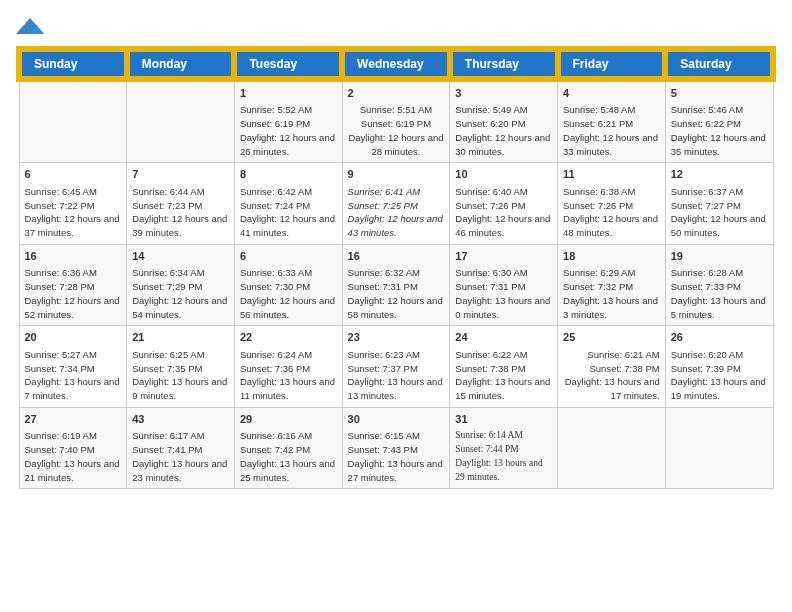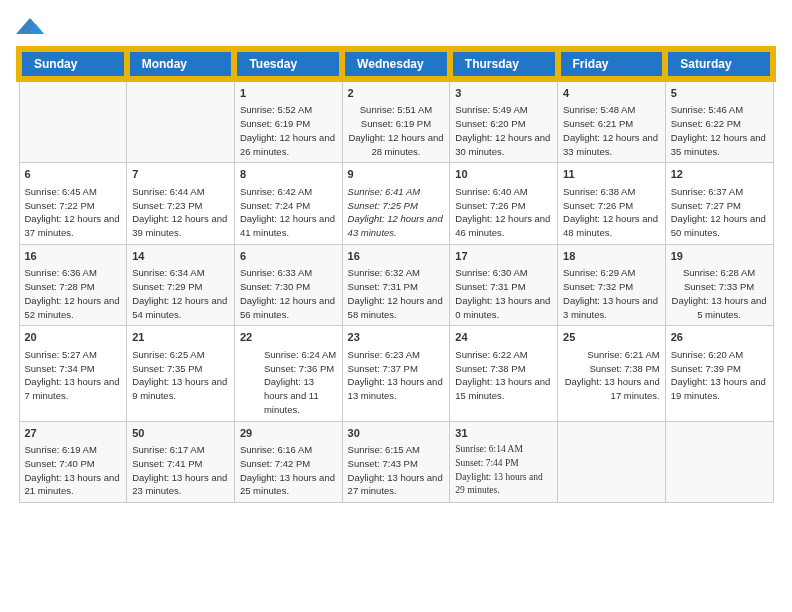--- a/index.html
+++ b/index.html
@@ -224,41 +224,41 @@
 Daylight: 13 hours and 0 minutes.</div>
         </td>
         <td>
           <span class="day-number">18</span>
           <div class="day-info" style="white-space: pre-line;">Sunrise: 6:29 AM
 Sunset: 7:32 PM
 Daylight: 13 hours and 3 minutes.</div>
         </td>
         <td>
           <span class="day-number">19</span>
-          <div class="day-info" style="white-space: pre-line; text-align: center;">Sunrise: 6:28 AM
+          <div class="day-info" style="white-space: pre-line;">Sunrise: 6:28 AM
 Sunset: 7:33 PM
 Daylight: 13 hours and 5 minutes.</div>
         </td>
       </tr>
       <tr>
         <td>
           <span class="day-number">20</span>
           <div class="day-info" style="white-space: pre-line;">Sunrise: 5:27 AM
 Sunset: 7:34 PM
 Daylight: 13 hours and 7 minutes.</div>
         </td>
         <td>
           <span class="day-number">21</span>
           <div class="day-info" style="white-space: pre-line;">Sunrise: 6:25 AM
 Sunset: 7:35 PM
 Daylight: 13 hours and 9 minutes.</div>
         </td>
         <td>
           <span class="day-number">22</span>
-          <div class="day-info" style="white-space: pre-line; margin-left: 24px;">Sunrise: 6:24 AM
+          <div class="day-info" style="white-space: pre-line;">Sunrise: 6:24 AM
 Sunset: 7:36 PM
 Daylight: 13 hours and 11 minutes.</div>
         </td>
         <td>
           <span class="day-number">23</span>
           <div class="day-info" style="white-space: pre-line;">Sunrise: 6:23 AM
 Sunset: 7:37 PM
 Daylight: 13 hours and 13 minutes.</div>
         </td>
         <td>
@@ -281,21 +281,21 @@
         </td>
       </tr>
       <tr>
         <td>
           <span class="day-number">27</span>
           <div class="day-info" style="white-space: pre-line;">Sunrise: 6:19 AM
 Sunset: 7:40 PM
 Daylight: 13 hours and 21 minutes.</div>
         </td>
         <td>
-          <span class="day-number">50</span>
+          <span class="day-number">43</span>
           <div class="day-info" style="white-space: pre-line;">Sunrise: 6:17 AM
 Sunset: 7:41 PM
 Daylight: 13 hours and 23 minutes.</div>
         </td>
         <td>
           <span class="day-number">29</span>
           <div class="day-info" style="white-space: pre-line;">Sunrise: 6:16 AM
 Sunset: 7:42 PM
 Daylight: 13 hours and 25 minutes.</div>
         </td>

